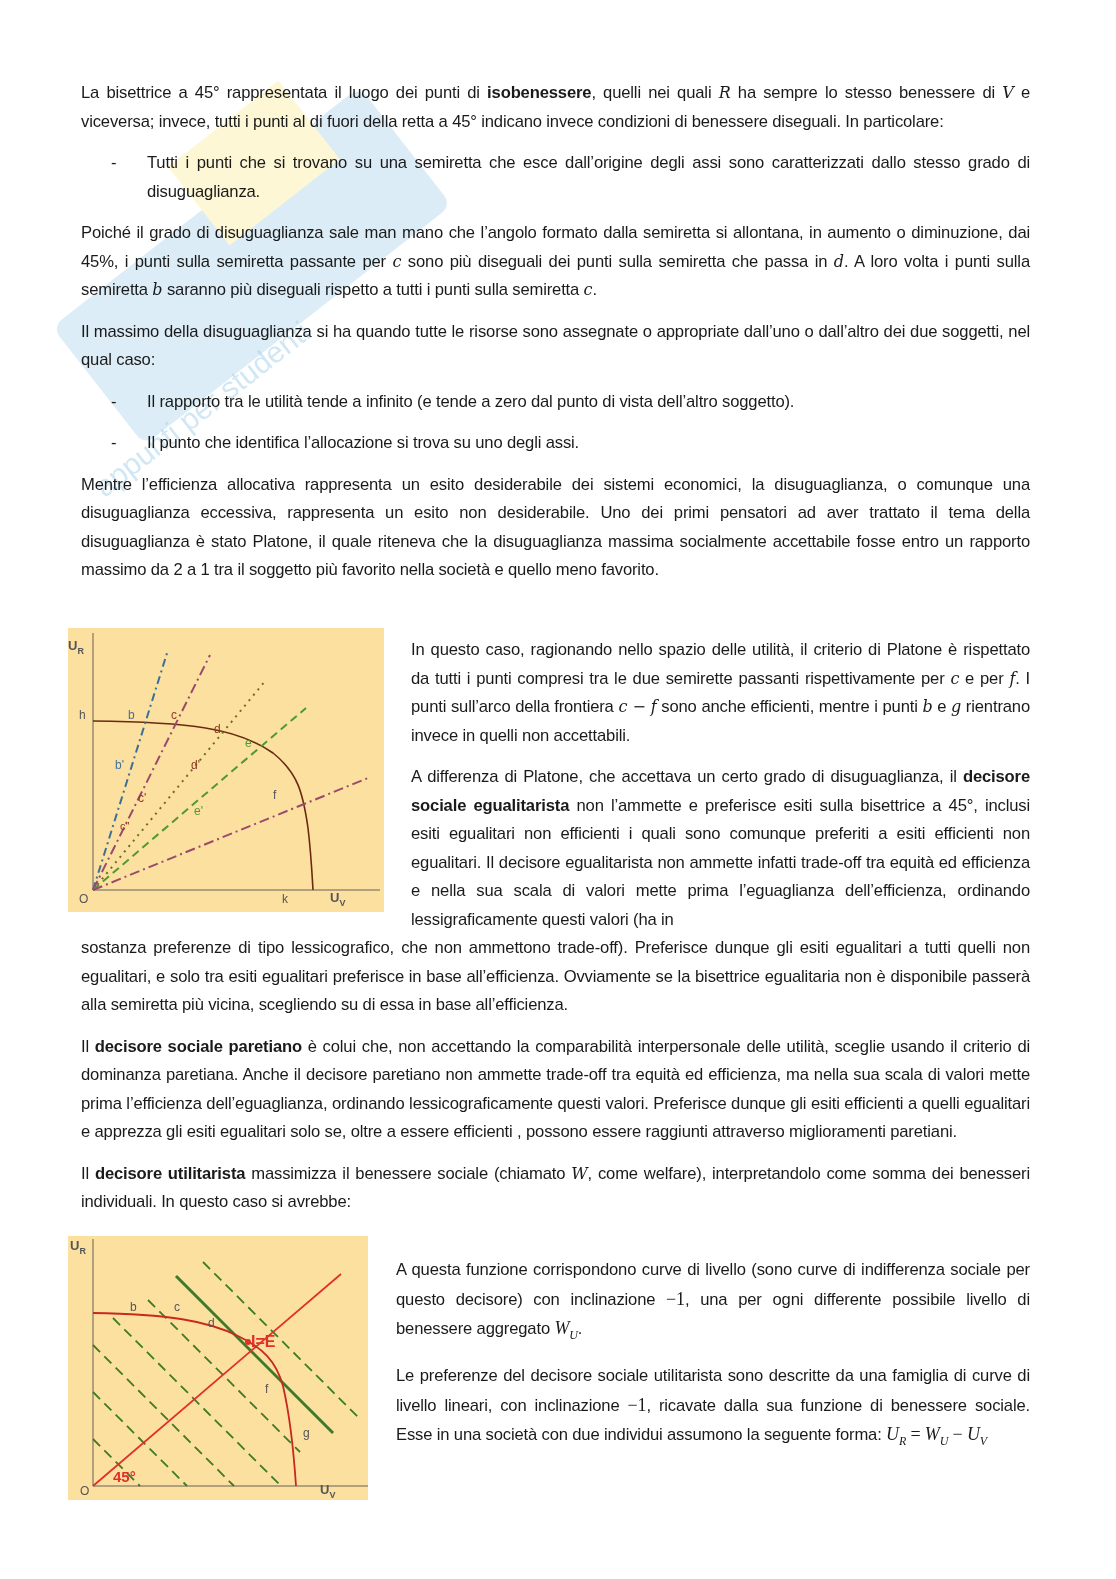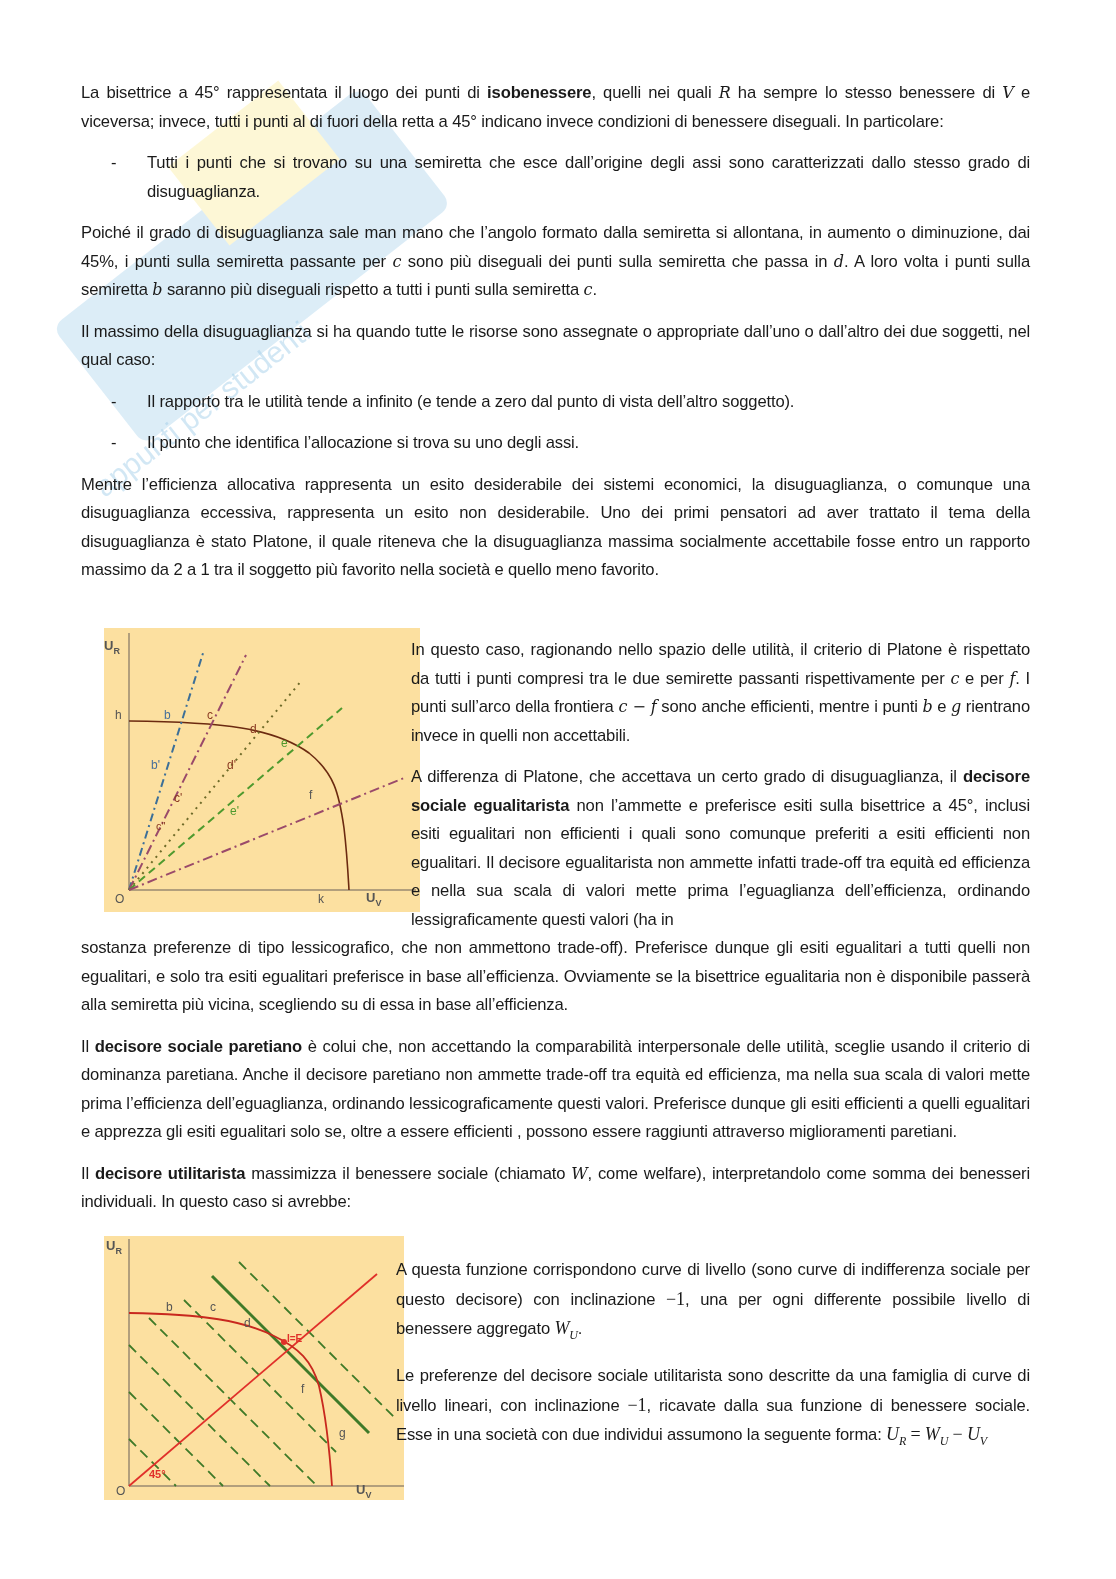--- a/index.html
+++ b/index.html
@@ -23,21 +23,21 @@
   ul.dash li::before {
     content: "-"; position: absolute; left: 30px; top: 0;
   }
   b { font-weight: bold; }
   i.m { font-family: "DejaVu Serif", "Liberation Serif", serif; font-style: italic; font-size: 16px; }
   .math { font-family: "Liberation Serif", "DejaVu Serif", serif; font-size: 18px; }
   .math i { font-style: italic; }
   .math sub { font-size: 12px; font-style: italic; }
 
   .fig {
-    position: absolute; background: #fce0a0; overflow: hidden; margin-left: 36px;
+    position: absolute; background: #fce0a0; overflow: hidden;
   }
   .fig svg { position: absolute; left: 0; top: 0; }
   .fig-text {
     position: absolute;
   }
 </style>
 </head>
 <body>
 
 <svg class="watermark" viewBox="0 0 470 460">
@@ -141,25 +141,25 @@
     <line x1="108" y1="40" x2="265" y2="197" stroke="#3f7a28" stroke-width="3"></line>
 
     <line x1="25" y1="250" x2="273" y2="38" stroke="#e0302a" stroke-width="1.8"></line>
 
     <path d="M 25 77 C 100 78, 140 85, 170 100 C 195 112, 208 125, 215 150 C 222 180, 226 220, 228 250" fill="none" stroke="#c8281e" stroke-width="1.8"></path>
     <circle cx="180" cy="106" r="3" fill="#e0302a"></circle>
   </svg>
   <div class="fig-text" style="left:2px; top:2px; font-weight:bold; font-size:13px; color:#555;"><span>U</span><sub style="font-size:9px">R</sub></div>
   <div class="fig-text" style="left:252px; top:246px; font-weight:bold; font-size:13px; color:#555;"><span>U</span><sub style="font-size:9px">V</sub></div>
   <div class="fig-text" style="left:12px; top:248px; font-size:12px; color:#555;">O</div>
-  <div class="fig-text" style="left:45px; top:232px; font-size:11px; font-weight:bold; color:#e0302a;">45°</div>
+  <div class="fig-text" style="left:45px; top:232px; font-size:15px; font-weight:bold; color:#e0302a;">45°</div>
   <div class="fig-text" style="left:62px; top:64px; font-size:12px; color:#555;">b</div>
   <div class="fig-text" style="left:106px; top:64px; font-size:12px; color:#555;">c</div>
   <div class="fig-text" style="left:140px; top:80px; font-size:12px; color:#555;">d</div>
-  <div class="fig-text" style="left:183px; top:97px; font-size:10px; font-weight:bold; color:#e0302a;">I=E</div>
+  <div class="fig-text" style="left:183px; top:97px; font-size:16px; font-weight:bold; color:#e0302a;">I=E</div>
   <div class="fig-text" style="left:197px; top:146px; font-size:12px; color:#555;">f</div>
   <div class="fig-text" style="left:235px; top:190px; font-size:12px; color:#555;">g</div>
 </div>
 
 <div style="position:absolute; left:383px; top:1243px; width:660px; z-index:1;">
   <p class="par">
     <span>A questa funzione corrispondono curve di livello (sono curve di indifferenza sociale per questo decisore) con inclinazione </span><span class="math">−1</span><span>, una per ogni differente possibile livello di benessere aggregato </span><span class="math"><i>W</i><sub>U</sub></span><span>.</span>
   </p>
   <p>
     <span>Le preferenze del decisore sociale utilitarista sono descritte da una famiglia di curve di livello lineari, con inclinazione </span><span class="math">−1</span><span>, ricavate dalla sua funzione di benessere sociale. Esse in una società con due individui assumono la seguente forma: </span><span class="math"><i>U</i><sub>R</sub><span> = </span><i>W</i><sub>U</sub><span> − </span><i>U</i><sub>V</sub></span>

